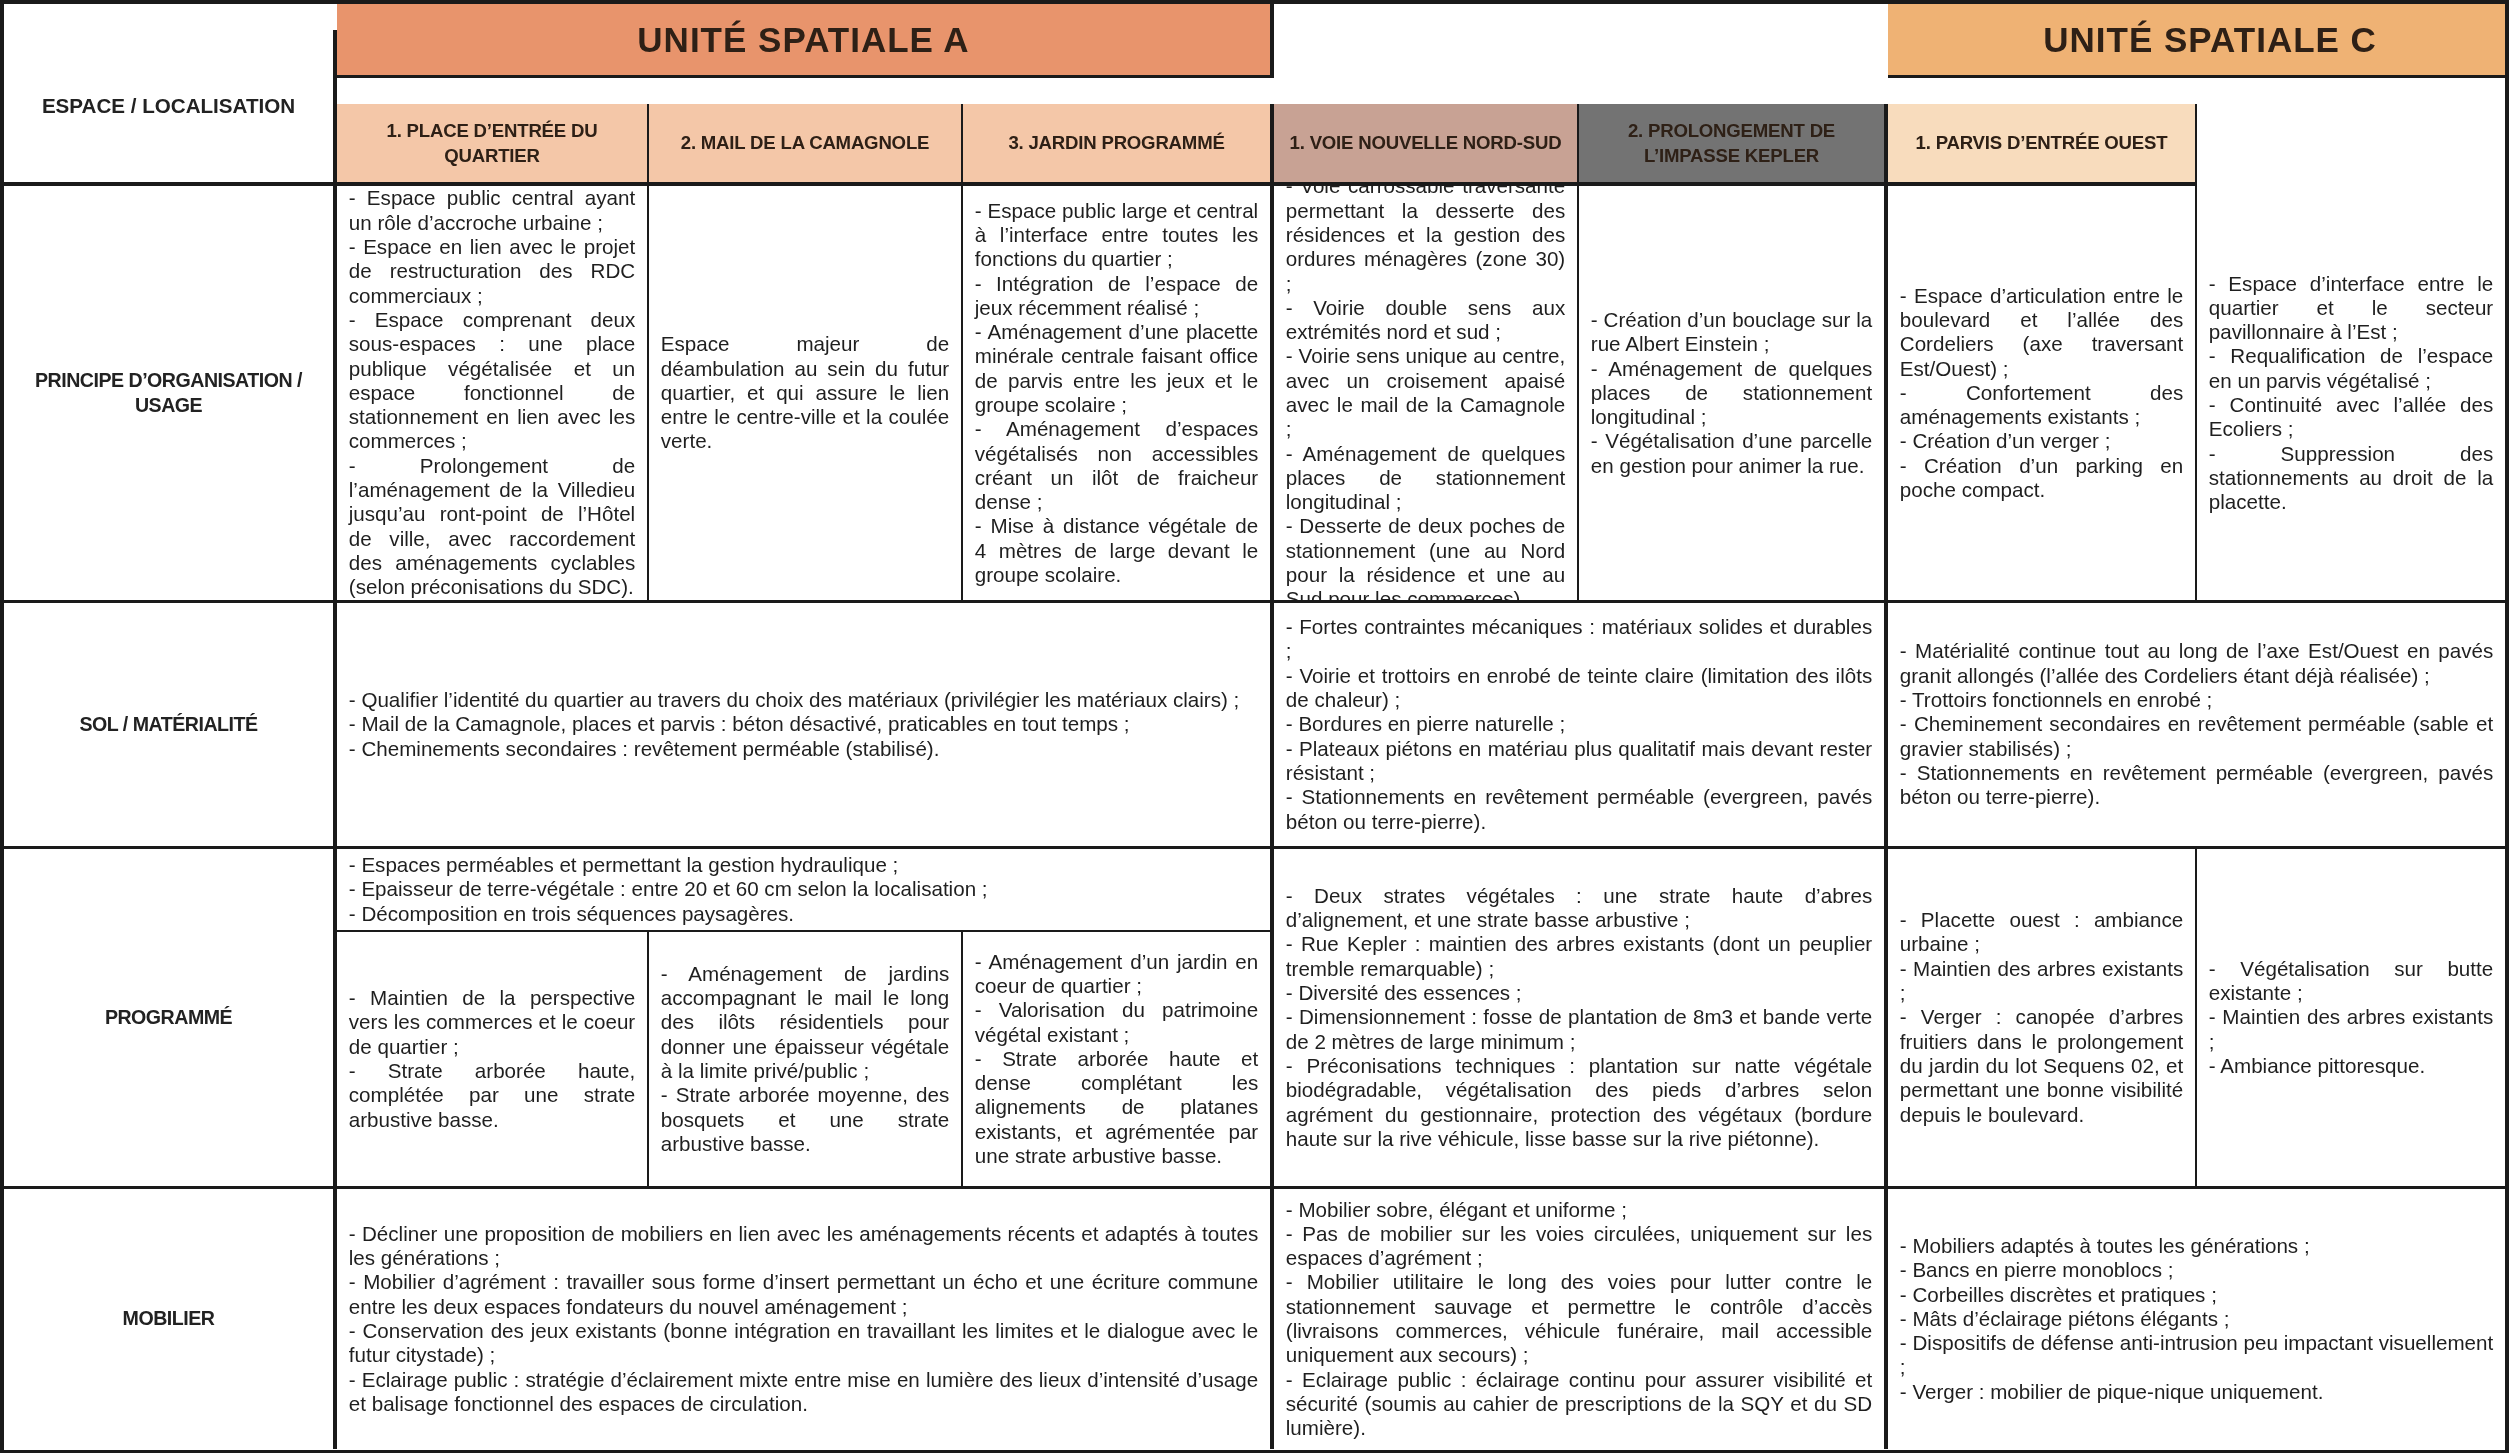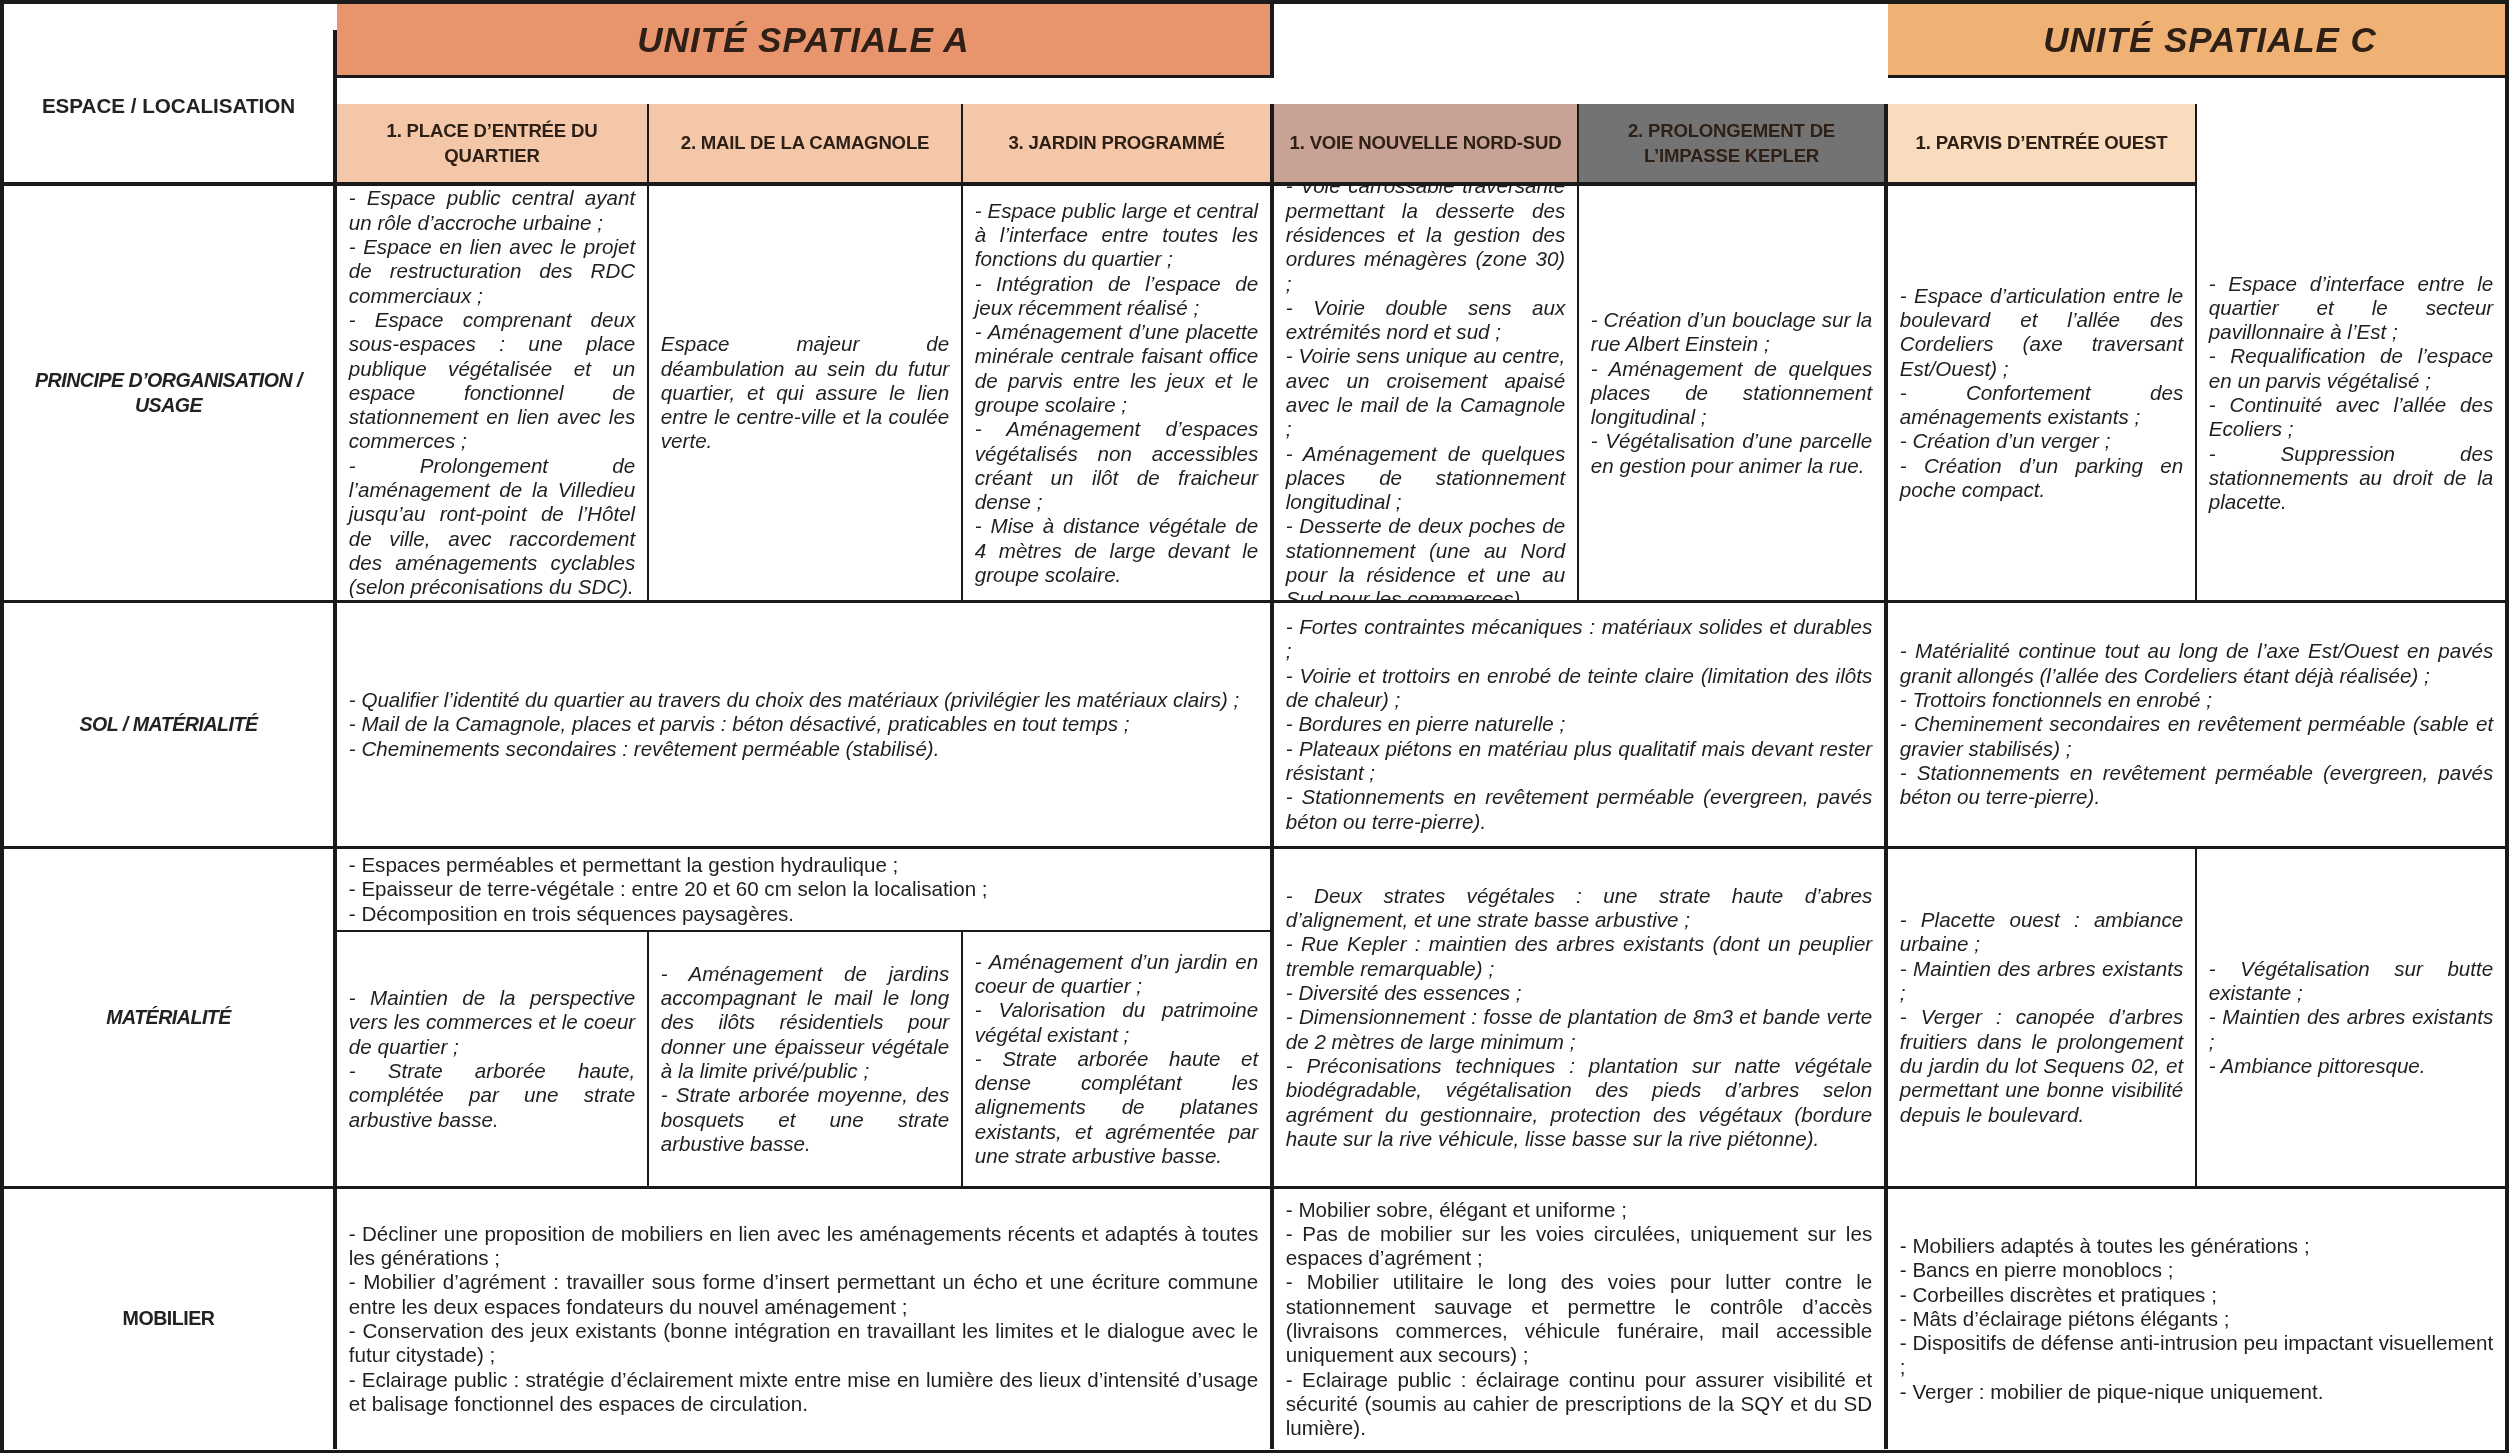--- a/index.html
+++ b/index.html
@@ -15,21 +15,21 @@
   .c{
     box-sizing:border-box;
     border-right:2.9px solid #1a1a1a;
     border-bottom:2.9px solid #1a1a1a;
     display:flex;align-items:center;
     padding:5.9px 11.8px;overflow:hidden;
     background:#ffffff;
   }
   .hr{border-right-width:4.9px;}
   .hb{border-bottom-width:4.9px;margin-top:26px;}
-  .mb{border-bottom-width:3.9px;font-style:italic;}
+  .mb{border-bottom-width:3.9px;}
   .nr{border-right:none;}
   .nb{border-bottom:none;}
   .t{
     width:100%;
     font-size:20.6px;line-height:1.18;
     text-align:justify;white-space:pre-line;
   }
   .lab{
     justify-content:center;
   }
@@ -145,21 +145,21 @@
 - Stationnements en revêtement perméable (evergreen, pavés béton ou terre-pierre).</div>
   </div>
   <div class="c mb nr" style="grid-column:7/9;grid-row:4">
     <div class="t">- Matérialité continue tout au long de l’axe Est/Ouest en pavés granit allongés (l’allée des Cordeliers étant déjà réalisée) ;
 - Trottoirs fonctionnels en enrobé ;
 - Cheminement secondaires en revêtement perméable (sable et gravier stabilisés) ;
 - Stationnements en revêtement perméable (evergreen, pavés béton ou terre-pierre).</div>
   </div>
 
   <div class="c lab hr mb" style="grid-column:1;grid-row:5/7">
-    <div class="t">MATÉRIALITÉ</div>
+    <div class="t">PROGRAMMÉ</div>
   </div>
   <div class="c hr" style="grid-column:2/5;grid-row:5">
     <div class="t">- Espaces perméables et permettant la gestion hydraulique ;
 - Epaisseur de terre-végétale : entre 20 et 60 cm selon la localisation ;
 - Décomposition en trois séquences paysagères.</div>
   </div>
   <div class="c mb" style="grid-column:2;grid-row:6">
     <div class="t">- Maintien de la perspective vers les commerces et le coeur de quartier ;
 - Strate arborée haute, complétée par une strate arbustive basse.</div>
   </div>

